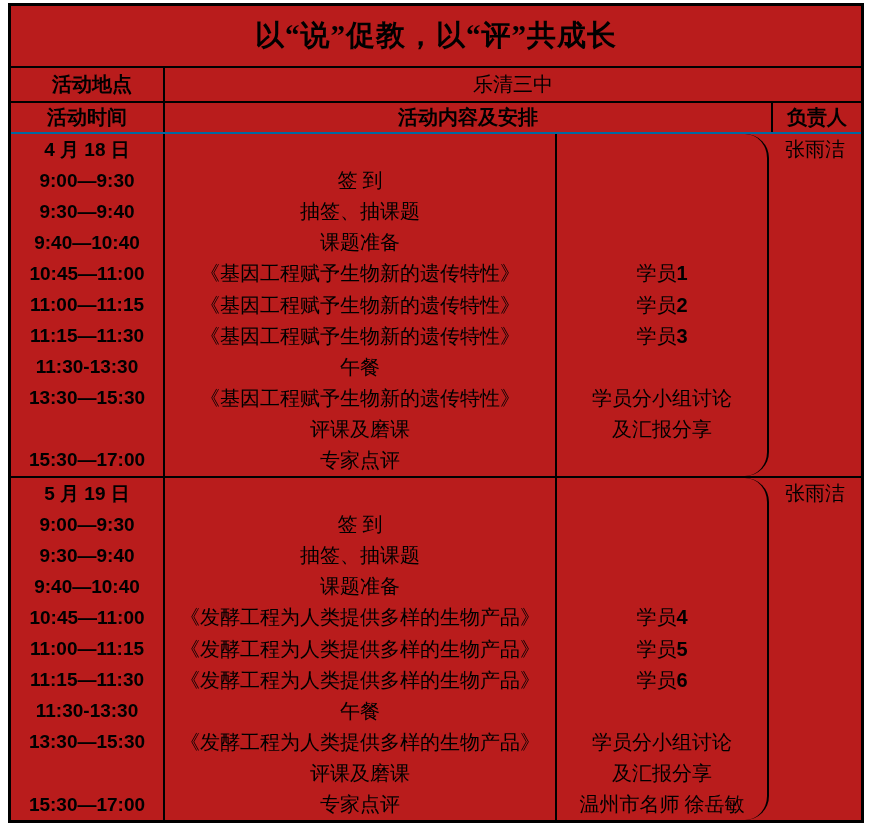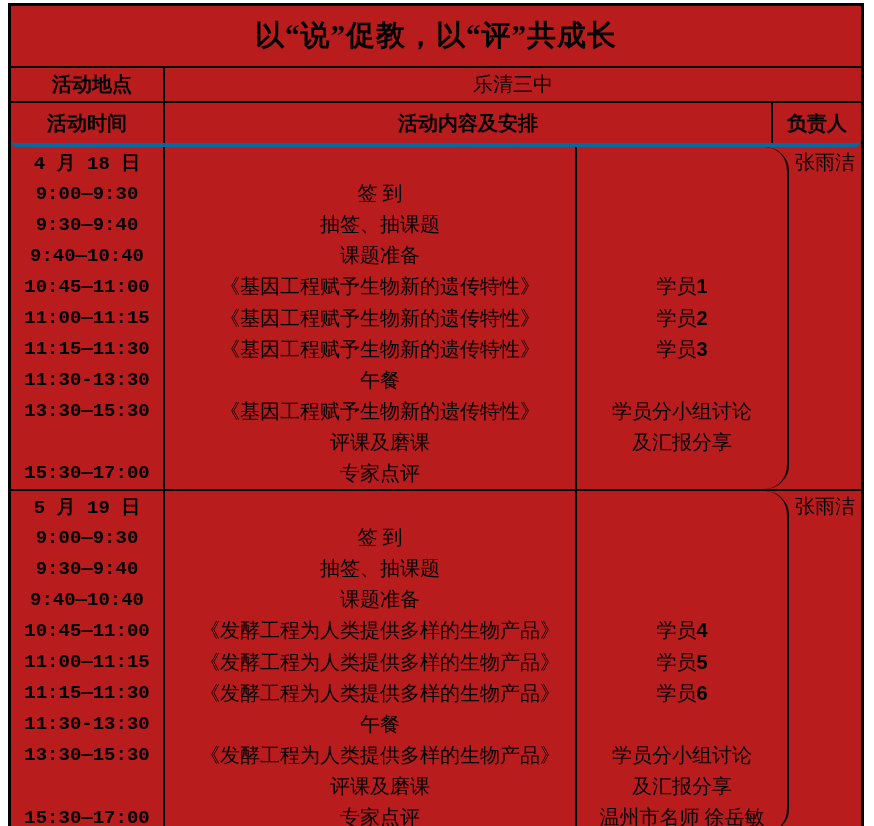--- a/index.html
+++ b/index.html
@@ -33,50 +33,49 @@
     display: flex; align-items: center; justify-content: center;
     font-size: 20px; font-weight: bold; padding-left: 10px;
   }
   .loc-value {
     flex: 1;
     display: flex; align-items: center; justify-content: center;
     font-size: 20px;
   }
   .head-row {
     display: flex;
-    height: 44px;
-    border-bottom: 4px solid #0369a1;
-    border-radius: 6px;
+    height: 31px;
+    border-bottom: 2px solid #0369a1;
   }
   .head-cell {
     display: flex; align-items: center; justify-content: center;
     font-size: 20px; font-weight: bold;
   }
   .head-time { width: 154px; border-right: 2px solid #000; }
   .head-content { width: 608px; border-right: 2px solid #000; }
   .head-person { flex: 1; }
   .day-block {
     display: flex;
   }
   .day-block.first { border-bottom: 2px solid #000; }
   .col { display: flex; flex-direction: column; }
   .col-time { width: 154px; border-right: 2px solid #000; }
-  .col-content { width: 392px; border-right: 2px solid #000; margin-left: 20px; }
+  .col-content { width: 392px; border-right: 2px solid #000; }
   .col-part { width: 212px; border-right: 2px solid #000; border-radius: 24px; }
   .col-person { flex: 1; }
   .line {
     height: 31.1px;
     display: flex; align-items: center; justify-content: center;
     font-size: 20px;
     white-space: nowrap;
   }
   .col-time .line {
     font-weight: bold;
     font-size: 19px;
-    font-family: Liberation Mono, monospace;
+    font-family: Liberation Sans, sans-serif;
   }
   .col-part .line b, .line b {
     font-family: "Liberation Sans", "DejaVu Sans", sans-serif;
   }
   .person-line { font-size: 20px; }
 </style>
 </head>
 <body>
 
 <div class="doc-table">

